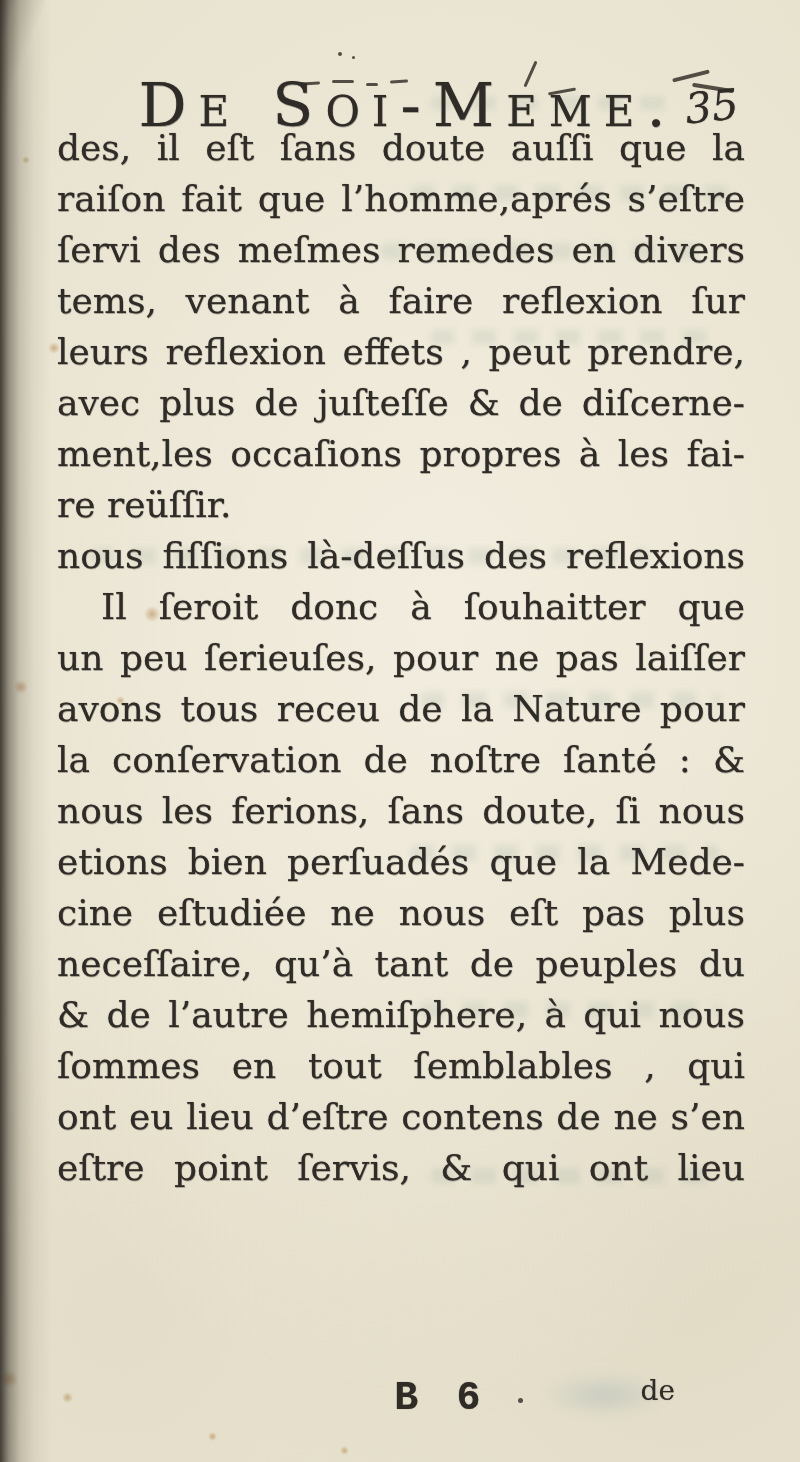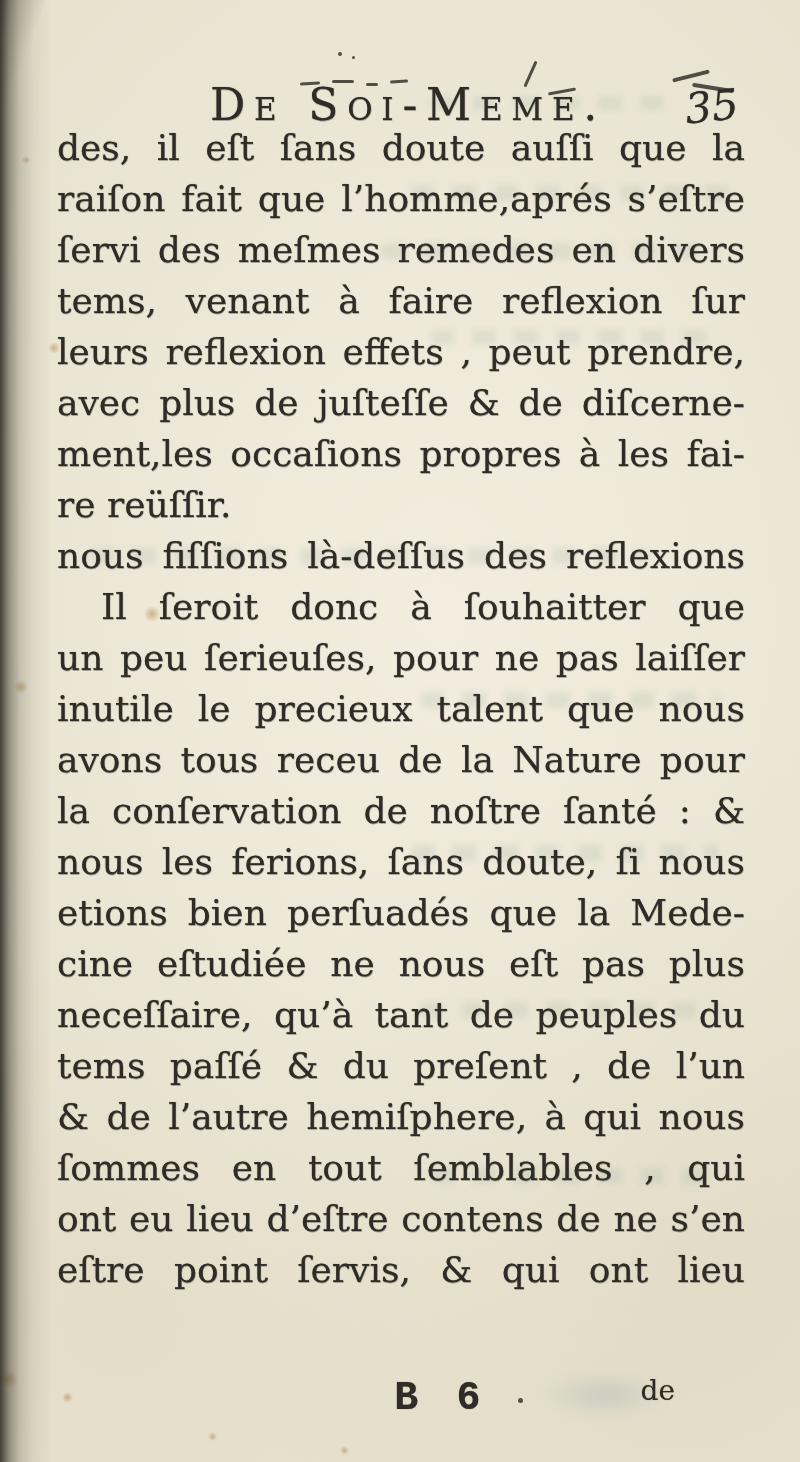--- a/index.html
+++ b/index.html
@@ -20,21 +20,21 @@
       rgba(44,40,33,.88) 0px, rgba(78,72,61,.55) 9px,
       rgba(105,98,83,.28) 20px, rgba(130,123,104,.12) 34px, rgba(140,133,114,0) 52px);
   }
   .edge-corner{
     position:absolute;left:0;top:0;width:60px;height:340px;pointer-events:none;
     background:linear-gradient(112deg, rgba(40,36,30,.45) 0px, rgba(40,36,30,.18) 16px, rgba(40,36,30,0) 44px);
   }
   
   .header{position:absolute;left:57px;top:80px;width:688px;text-align:center;}
   .title{
-    font-size:44px;line-height:50px;font-variant:small-caps;letter-spacing:.2em;
+    font-size:60px;line-height:50px;font-variant:small-caps;letter-spacing:.2em;
     padding-left:14px;
     text-shadow:0 0 1px rgba(48,43,37,.55), .5px .5px 0 rgba(48,43,37,.3);
   }
   .pagenum{
     position:absolute;right:62px;top:82px;font-size:42px;font-style:italic;
     text-shadow:0 0 1px rgba(48,43,37,.6);transform:rotate(-6deg);
   }
   
   .text-block{position:absolute;left:57px;top:122px;width:688px;}
   .line{
@@ -118,28 +118,26 @@
     <div class="line">raiſon fait que l’homme,aprés s’eſtre</div>
     <div class="line">ſervi des meſmes remedes en divers</div>
     <div class="line">tems, venant à faire reflexion ſur</div>
     <div class="line">leurs reflexion effets , peut prendre,</div>
     <div class="line">avec plus de juſteſſe &amp; de diſcerne-</div>
     <div class="line">ment,les occaſions propres à les fai-</div>
     <div class="line end">re reüſſir.</div>
     <div class="line">nous fiſſions là-deſſus des reflexions</div>
     <div class="line indent">Il ſeroit donc à ſouhaitter que</div>
     <div class="line">un peu ſerieuſes, pour ne pas laiſſer</div>
-    <div class="line">inutile le precieux talent que nous</div>
     <div class="line">avons tous receu de la Nature pour</div>
     <div class="line">la conſervation de noſtre ſanté : &amp;</div>
     <div class="line">nous les ferions, ſans doute, ſi nous</div>
     <div class="line">etions bien perſuadés que la Mede-</div>
     <div class="line">cine eſtudiée ne nous eſt pas plus</div>
     <div class="line">neceſſaire, qu’à tant de peuples du</div>
-    <div class="line">tems paſſé &amp; du preſent , de l’un</div>
     <div class="line">&amp; de l’autre hemiſphere, à qui nous</div>
     <div class="line">ſommes en tout ſemblables , qui</div>
     <div class="line">ont eu lieu d’eſtre contens de ne s’en</div>
     <div class="line">eſtre point ſervis, &amp; qui ont lieu</div>
   </div>
 
   <div class="footer-sig">B 6</div>
   <div class="footer-dot"></div>
   <div class="catchword">de</div>
 

